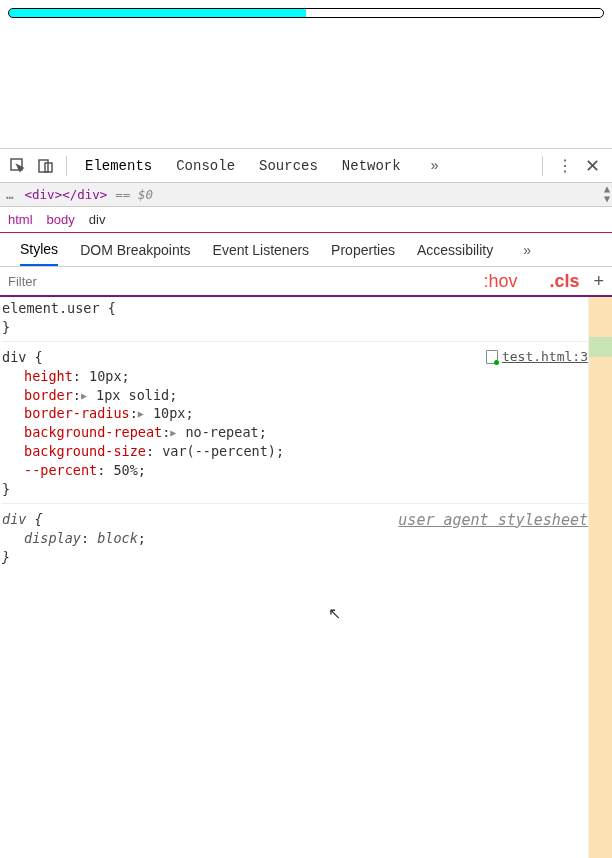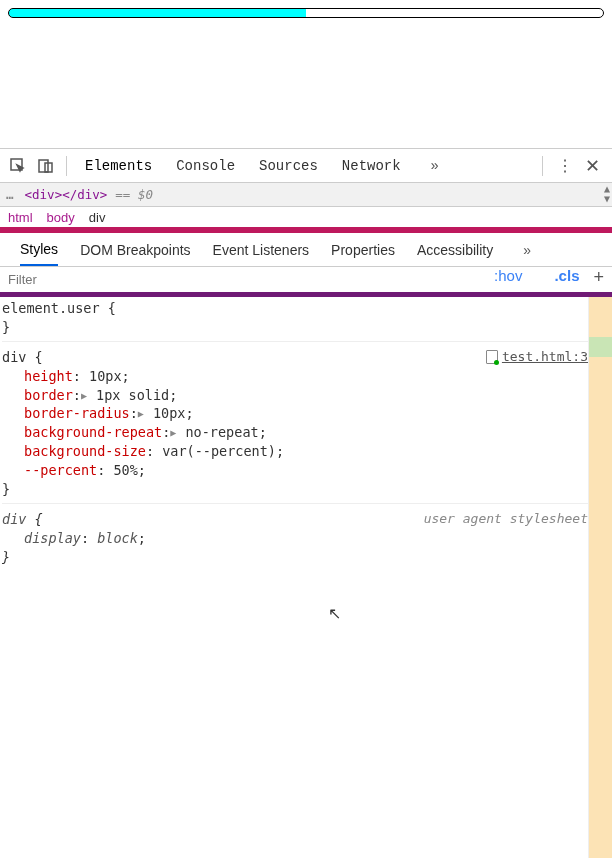--- a/index.html
+++ b/index.html
@@ -28,30 +28,30 @@
   .dt-more { width: 24px; text-align: center; color: #555; cursor: pointer; font-size: 14px; }
   .dt-right-icons { display: flex; align-items: center; gap: 8px; padding: 0 4px; }
   .dt-close { font-size: 18px; color: #555; cursor: pointer; padding: 0 4px; }
 
   .dom-strip { display: flex; align-items: center; height: 24px; background: #f1f1f1; border-bottom: 1px solid #ccc; font-family: Consolas, monospace; font-size: 12.5px; padding: 0 6px; position: relative; }
   .dom-ell { color: #888; margin-right: 10px; font-weight: bold; letter-spacing: 1px;}
   .dom-tag { color: #881391; }
   .dom-eq { color: #888; margin-left: 8px; font-style: italic; }
   .dom-scroll { position: absolute; right: 2px; top: 1px; font-size: 10px; color: #777; line-height: 10px;}
 
-  .breadcrumb { display: flex; align-items: center; gap: 14px; height: 26px; padding: 0 8px; border-bottom: 6px solid #be185d; font-size: 13px; color: #a81b8d; }
+  .breadcrumb { display: flex; align-items: center; gap: 14px; height: 26px; padding: 0 8px; border-bottom: 1px solid #be185d; font-size: 13px; color: #a81b8d; }
   .breadcrumb span:last-child { color: #333; }
 
   .sub-tabs { display: flex; align-items: center; height: 34px; border-bottom: 1px solid #ccc; padding: 0 20px; gap: 22px; }
   .sub-tab { font-size: 14px; color: #333; cursor: pointer; padding: 7px 0; }
   .sub-tab.active { color: #000; border-bottom: 2.5px solid #0060df; margin-bottom: -1px; font-weight: 500;}
 
-  .filter-row { display: flex; height: 30px; border-bottom: 5px solid #701a75; }
+  .filter-row { display: flex; align-items: center; height: 30px; border-bottom: 2px solid #701a75; }
   .filter-input { flex: 1; border: none; outline: none; padding: 0 8px; font-size: 13px; color: #888; font-family: inherit; }
-  .filter-btn { padding: 0 6px; color: #3b82f6; font-size: 15px; cursor: pointer; }
+  .filter-btn { padding: 0 6px; color: #ef4444; font-size: 18px; cursor: pointer; }
   .filter-btn.bold { font-weight: bold; margin-left: 20px; }
   .filter-plus { font-size: 18px; padding: 0 8px; color: #555; cursor: pointer; }
 
   .styles-body { flex: 1; display: flex; overflow: hidden; }
   .styles-main { flex: 1; padding: 2px 0 0 2px; font-family: Consolas, monospace; font-size: 13.5px; line-height: 1.4; overflow: auto; }
   .rule { margin-bottom: 6px; padding-bottom: 4px; }
   .rule.border-b { border-bottom: 1px solid #eee; }
   .selector { color: #333; }
   .selector.italic { font-style: italic; color: #555; }
   .brace { color: #333; }
@@ -60,21 +60,21 @@
   .propname { color: #c80000; }
   .propname.italic { font-style: italic; color: #994040;}
   .propval { color: #333; }
   .colon { color: #333; }
   .tri { color: #888; font-size: 10px; display:inline-block; vertical-align: middle; margin-right:1px;}
   .swatch { display: inline-block; width: 11px; height: 11px; background: #0ff; border: 1px solid #888; vertical-align: middle; margin-right: 2px; }
   .source-link { float: right; font-size: 13px; color: #555; font-family: Consolas, monospace; }
   .source-link a { color: #555; text-decoration: underline; }
   .src-icon { display:inline-block; width:12px; height:14px; border:1px solid #888; border-radius:1px; margin-right:4px; vertical-align:middle; position:relative;}
   .src-icon::after{content:"";position:absolute;width:5px;height:5px;background:#0a0;border-radius:50%;right:-2px;bottom:-2px;}
-  .ua-note { float: right; color: #888; font-style: italic; font-size: 13px; font-family: Consolas, monospace;}
+  .ua-note { float: right; color: #888; font-style: italic; font-size: 15px; font-family: Consolas, monospace; text-decoration: underline;}
 
   .box-model-strip { width: 24px; background: linear-gradient(#fce3b5 0 40px, #c9e5b5 40px 60px, #fce3b5 60px); border-left: 1px solid #eee;}
 
   .cursor { position: absolute; left: 328px; top: 604px; font-size: 16px; pointer-events: none; }
 </style>
 </head>
 <body>
 
 <div class="page-area">
   <div class="progress-bar"></div>

